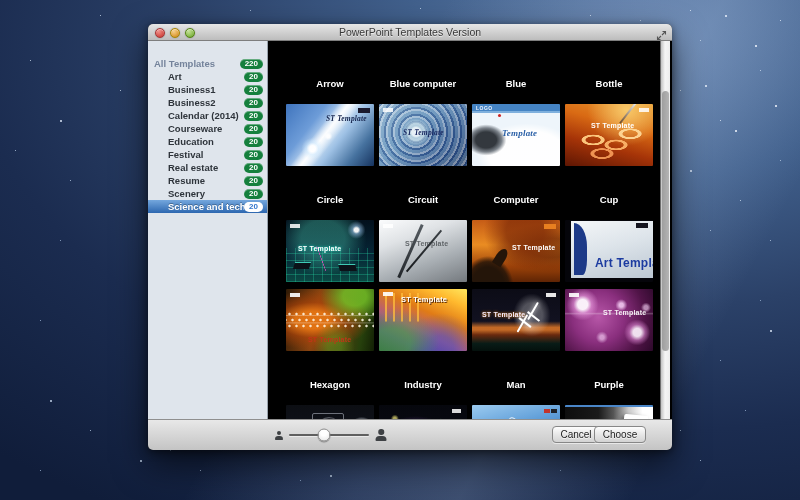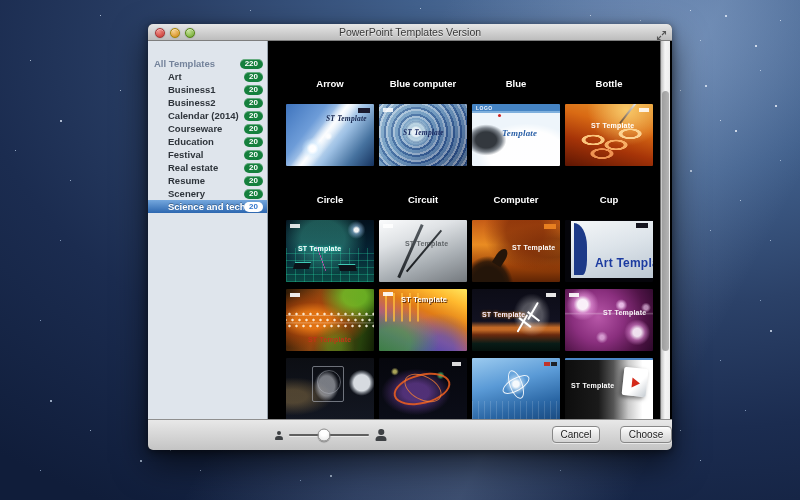--- a/index.html
+++ b/index.html
@@ -225,21 +225,21 @@
   .person.large{width:12px;height:12px;}
   .person.large::before{width:5.5px;height:5.5px;}
   .person.large::after{width:11px;height:5.5px;}
   .track{width:80px;height:2px;background:#5f5f5f;border-radius:1px;margin:0 6px;position:relative;box-shadow:0 1px 0 rgba(255,255,255,.5);}
   .knob{position:absolute;top:50%;left:44%;transform:translate(-50%,-50%);width:11px;height:11px;border-radius:50%;
     background:radial-gradient(circle at 50% 32%,#fff 30%,#e2e2e2);border:1px solid #8f8f8f;box-shadow:0 1px 1px rgba(0,0,0,.35);cursor:pointer;}
   .btn{position:absolute;top:6px;height:17px;font-size:10px;color:#222;font-family:"Liberation Sans",sans-serif;
     border:1px solid #878787;border-radius:4px;background:linear-gradient(#fefefe,#e9e9e9 45%,#d3d3d3);
     box-shadow:0 1px 0 rgba(255,255,255,.55);padding:0;cursor:pointer;text-shadow:0 1px 0 rgba(255,255,255,.7);}
   .btn.cancel{right:72px;width:48px;}
-  .btn.choose{right:0;width:52px;}
+  .btn.choose{right:26px;width:52px;}
 </style>
 </head>
 <body>
 
 <div class="desktop">
   <div class="nebula"></div>
   <div class="stars s1"></div>
   <div class="stars s2"></div>
 
   <div class="window">
@@ -361,20 +361,26 @@
           <div class="tile v-industry">
             <span class="ov ov-industry">ST Template</span>
           </div>
           <div class="tile v-man">
             <span class="ov ov-man">ST Template</span>
           </div>
           <div class="tile v-purple">
             <span class="ov ov-purple">ST Template</span>
           </div>
         </div>
+        <div class="labelrow">
+          <span class="glabel">Hexagon</span>
+          <span class="glabel">Industry</span>
+          <span class="glabel">Man</span>
+          <span class="glabel">Purple</span>
+        </div>
 
         <div class="tilerow">
           <div class="tile v-vitruvian">
             <span class="ov"></span>
           </div>
           <div class="tile v-atoms">
             <span class="ov"></span>
           </div>
           <div class="tile v-atom">
             <span class="ov"></span>

